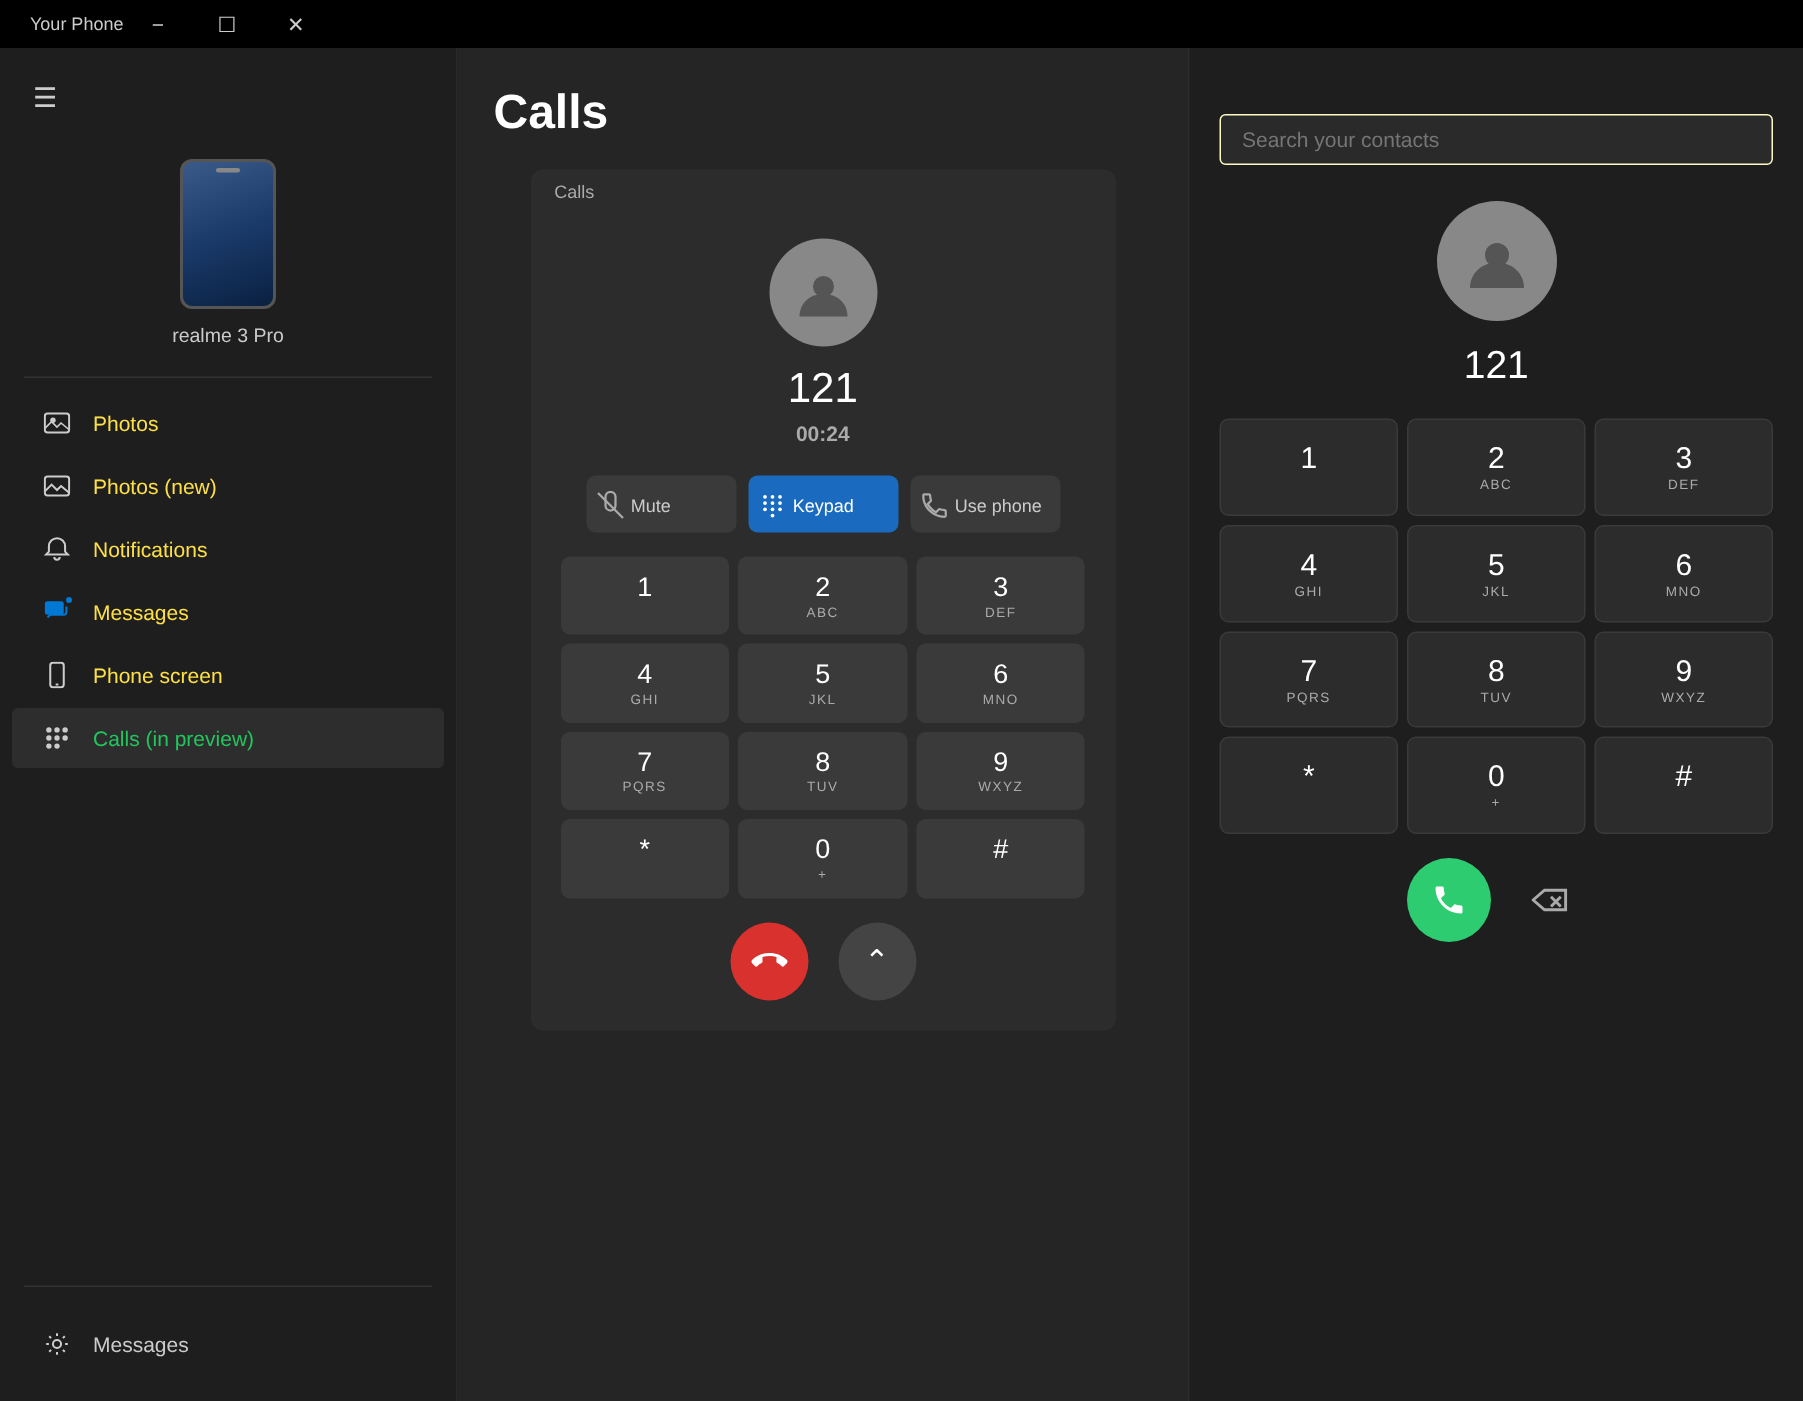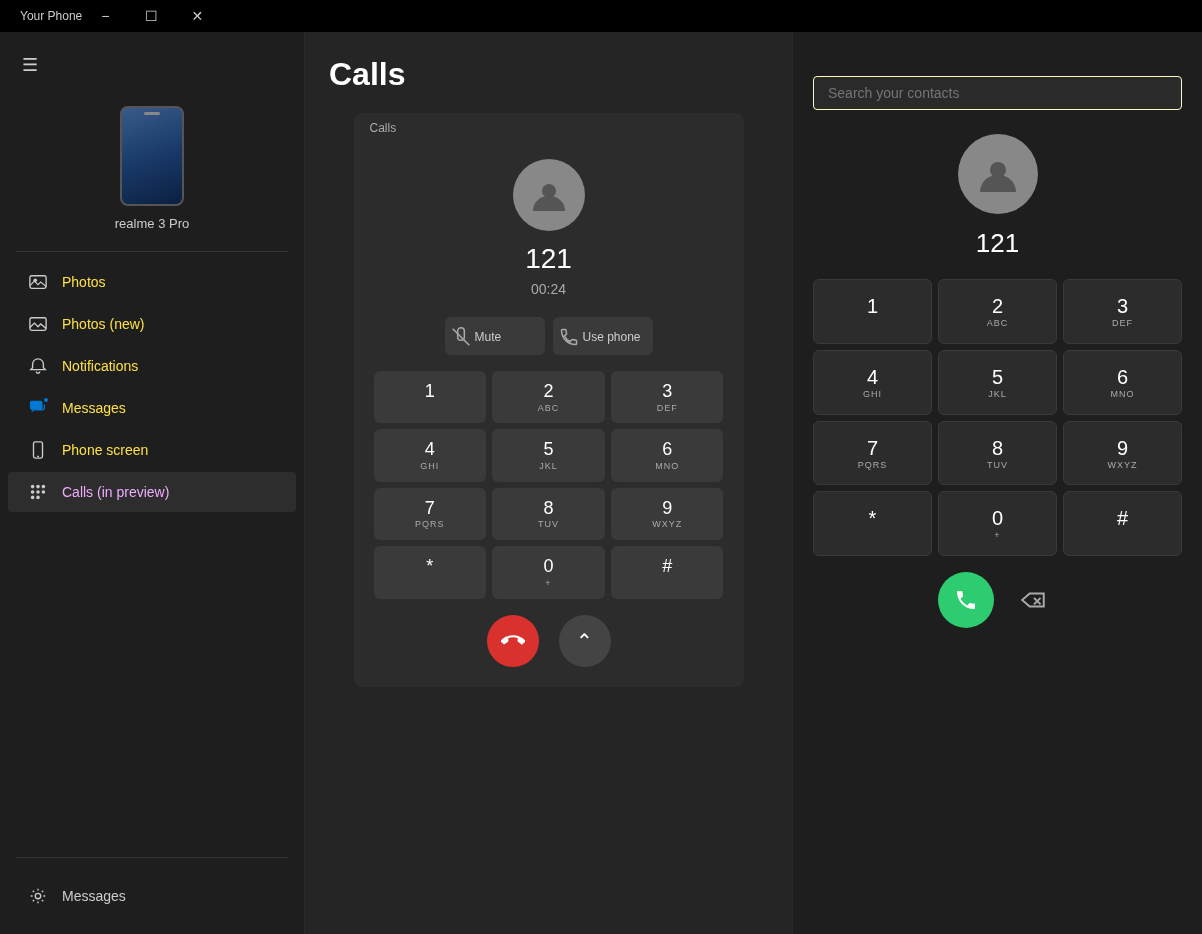--- a/index.html
+++ b/index.html
@@ -123,21 +123,21 @@
       display: flex;
       align-items: center;
       gap: 14px;
       padding: 10px 20px;
       cursor: pointer;
       color: #fde047;
       font-size: 14px;
       border-radius: 4px;
       margin: 2px 8px;
     }
-    .nav-item.active { background: #2d2d2d; color: #f0abfc; }
+    .nav-item.active { background: #2d2d2d; color: #22c55e; }
     .nav-icon {
       width: 20px;
       height: 20px;
       display: flex;
       align-items: center;
       justify-content: center;
       font-size: 16px;
       flex-shrink: 0;
     }
     .nav-icon.messages-icon {
@@ -210,20 +210,21 @@
     .call-number {
       font-size: 28px;
       font-weight: 400;
       color: #fff;
       margin-bottom: 6px;
     }
     .call-timer {
       font-size: 14px;
       color: #aaa;
       margin-bottom: 20px;
+      font-weight: bold;
     }
     
     .action-row {
       display: flex;
       gap: 8px;
       margin-bottom: 16px;
       width: 100%;
       justify-content: center;
     }
     .action-btn {
@@ -543,20 +544,35 @@
         <div class="call-number">121</div>
         <div class="call-timer">00:24</div>
 
         <div class="action-row">
           <button class="action-btn">
             <svg viewBox="0 0 24 24" fill="none" stroke="#aaa" stroke-width="1.8" width="20" height="20">
               <path d="M12 1a4 4 0 014 4v7a4 4 0 01-8 0V5a4 4 0 014-4z"></path>
               <line x1="2" y1="2" x2="22" y2="22" stroke="#aaa" stroke-width="1.8"></line>
             </svg>
             <span>Mute</span>
+          </button>
+          <button class="action-btn active-blue">
+            <svg viewBox="0 0 24 24" fill="white" width="20" height="20">
+              <circle cx="6" cy="5" r="1.5"></circle>
+                <circle cx="12" cy="5" r="1.5"></circle>
+                <circle cx="18" cy="5" r="1.5"></circle>
+              <circle cx="6" cy="10" r="1.5"></circle>
+                <circle cx="12" cy="10" r="1.5"></circle>
+                <circle cx="18" cy="10" r="1.5"></circle>
+              <circle cx="6" cy="15" r="1.5"></circle>
+                <circle cx="12" cy="15" r="1.5"></circle>
+                <circle cx="18" cy="15" r="1.5"></circle>
+              <circle cx="12" cy="20" r="1.5"></circle>
+            </svg>
+            <span>Keypad</span>
           </button>
           <button class="action-btn">
             <svg viewBox="0 0 24 24" fill="none" stroke="#aaa" stroke-width="1.8" width="20" height="20">
               <path d="M6.6 10.8c1.4 2.8 3.8 5.1 6.6 6.6l2.2-2.2c.3-.3.7-.4 1-.2 1.1.4 2.3.6 3.6.6.6 0 1 .4 1 1V20c0 .6-.4 1-1 1-9.4 0-17-7.6-17-17 0-.6.4-1 1-1h3.5c.6 0 1 .4 1 1 0 1.3.2 2.5.6 3.6.1.3 0 .7-.2 1L6.6 10.8z"></path>
             </svg>
             <span>Use phone</span>
           </button>
         </div>
 
         <div class="keypad-grid">

